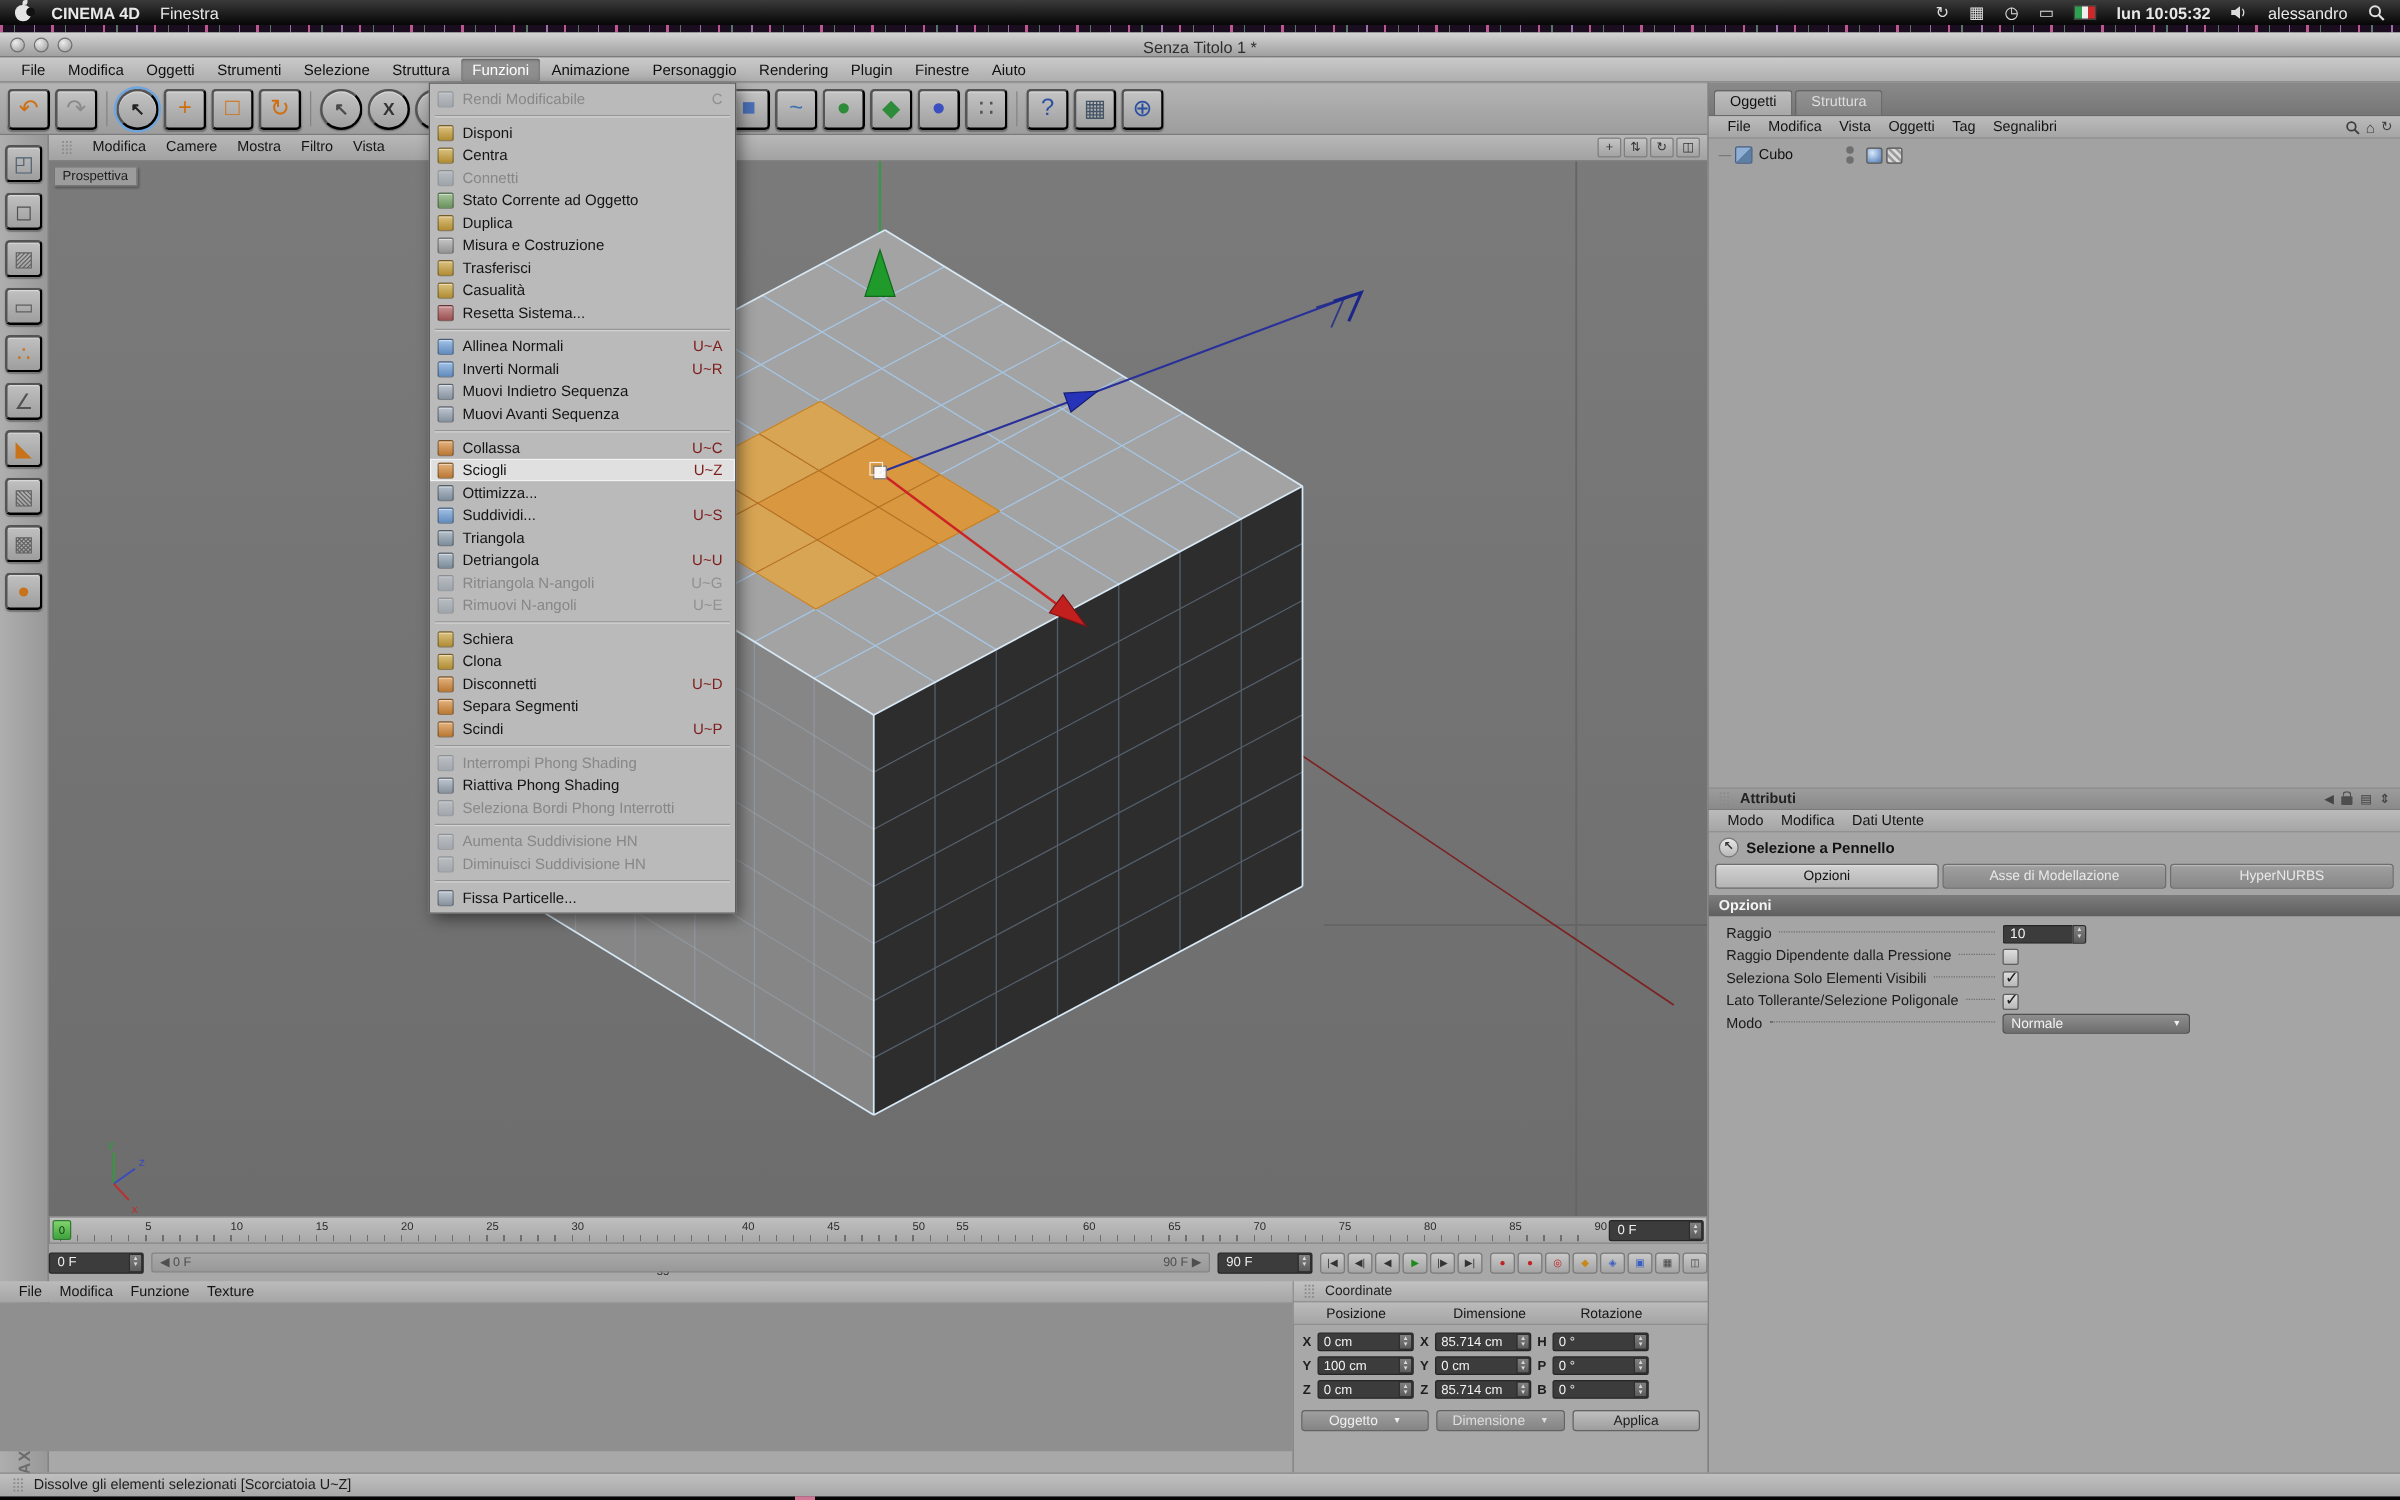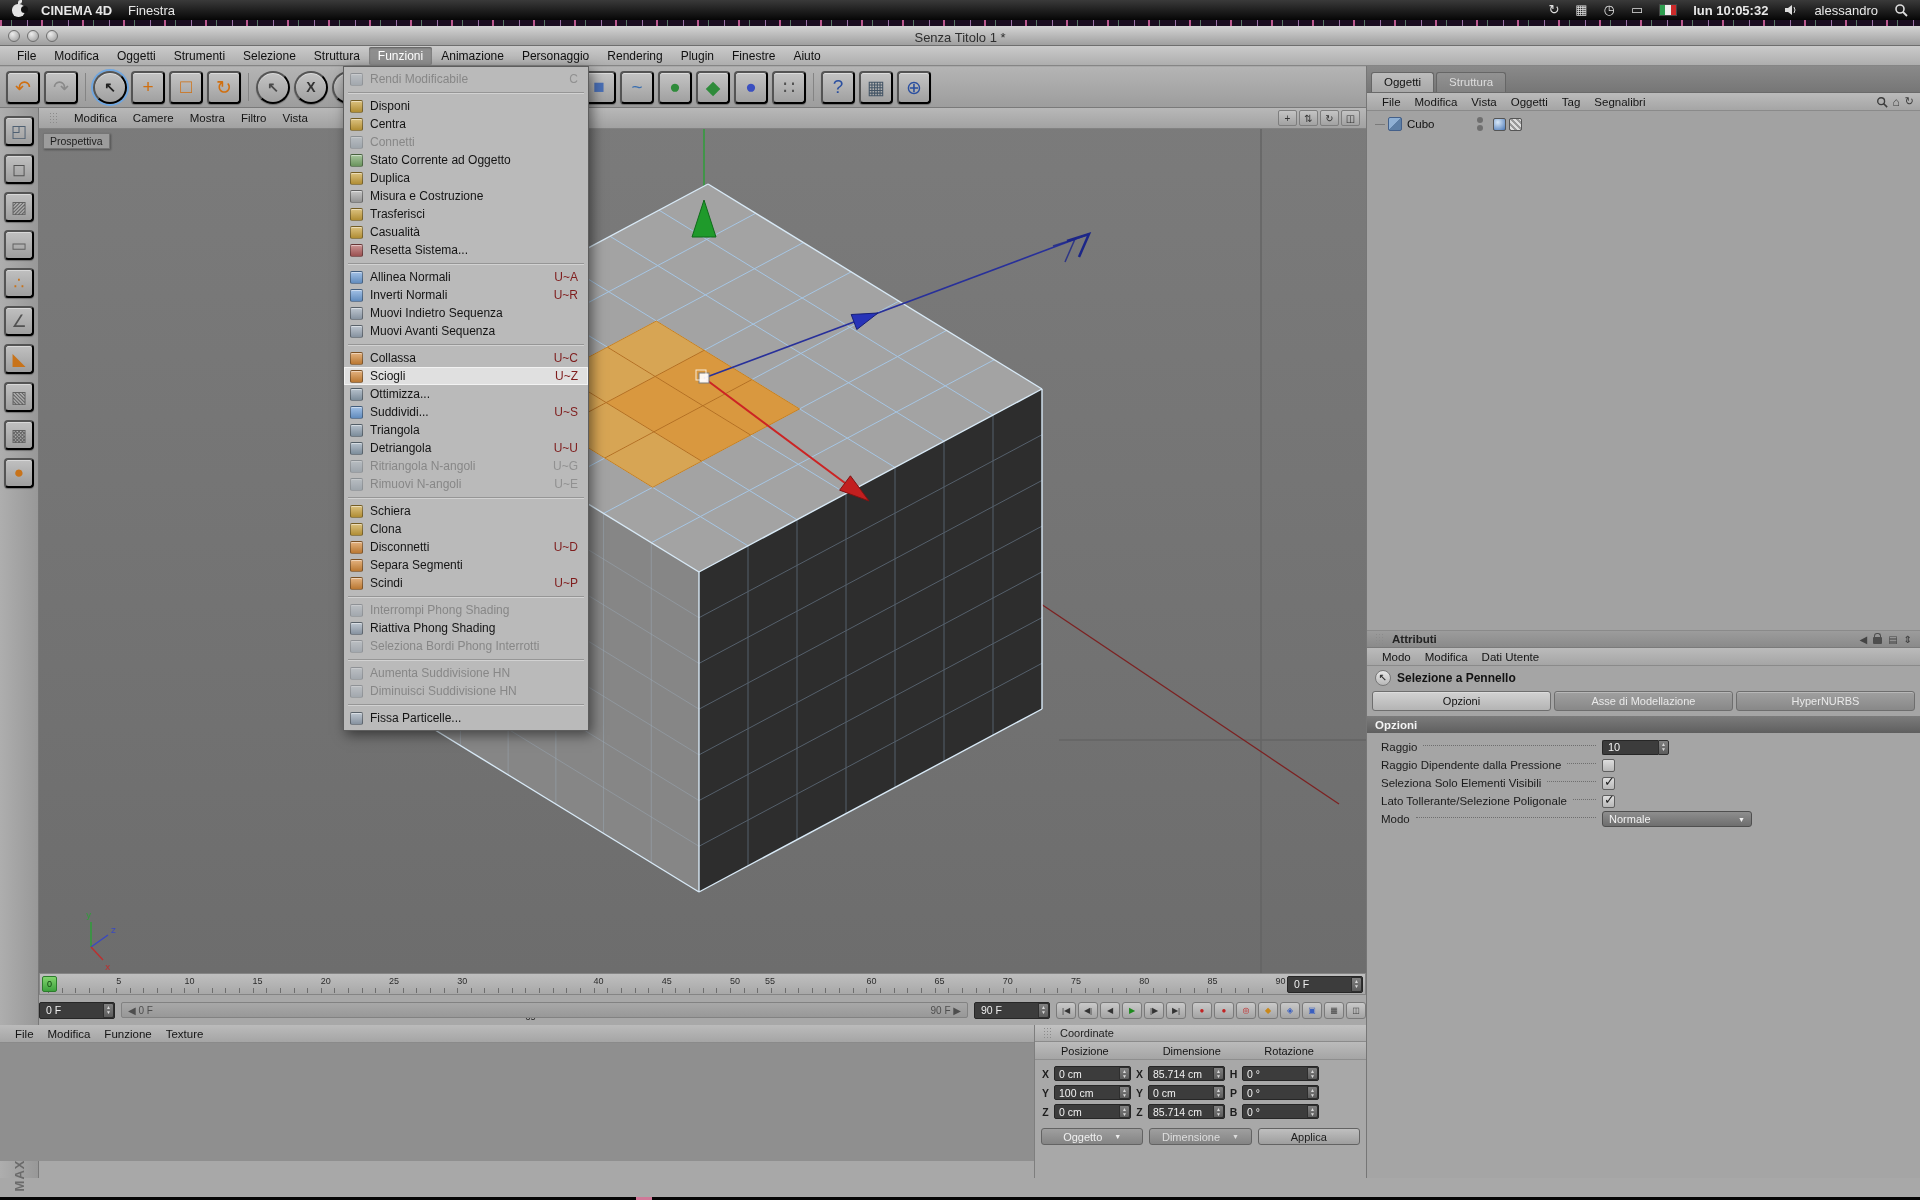--- a/index.html
+++ b/index.html
@@ -1034,16 +1034,20 @@
             <span>Dimensione</span>
             <span class="dda">▼</span>
           </button>
 
   <button class="cbtn apply">
             <span>Applica</span>
           </button>
 </div>
     </div>
 
+    <div class="status">
+      <span class="grip"></span>
+      <span>Dissolve gli elementi selezionati [Scorciatoia U~Z]</span>
+    </div>
   </div>
 
   <div class="dock-hint"></div>
 </div>
 
 </body></html>

